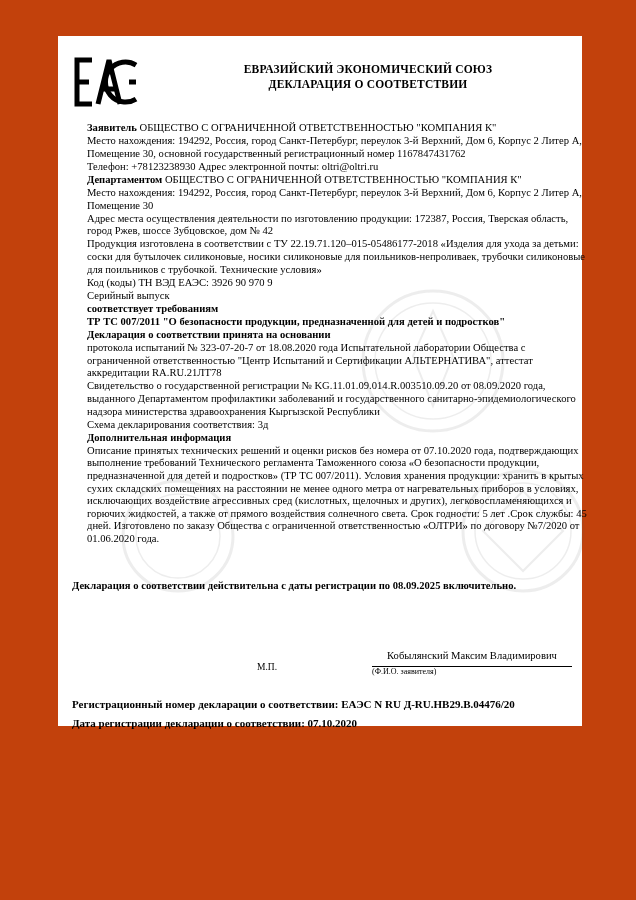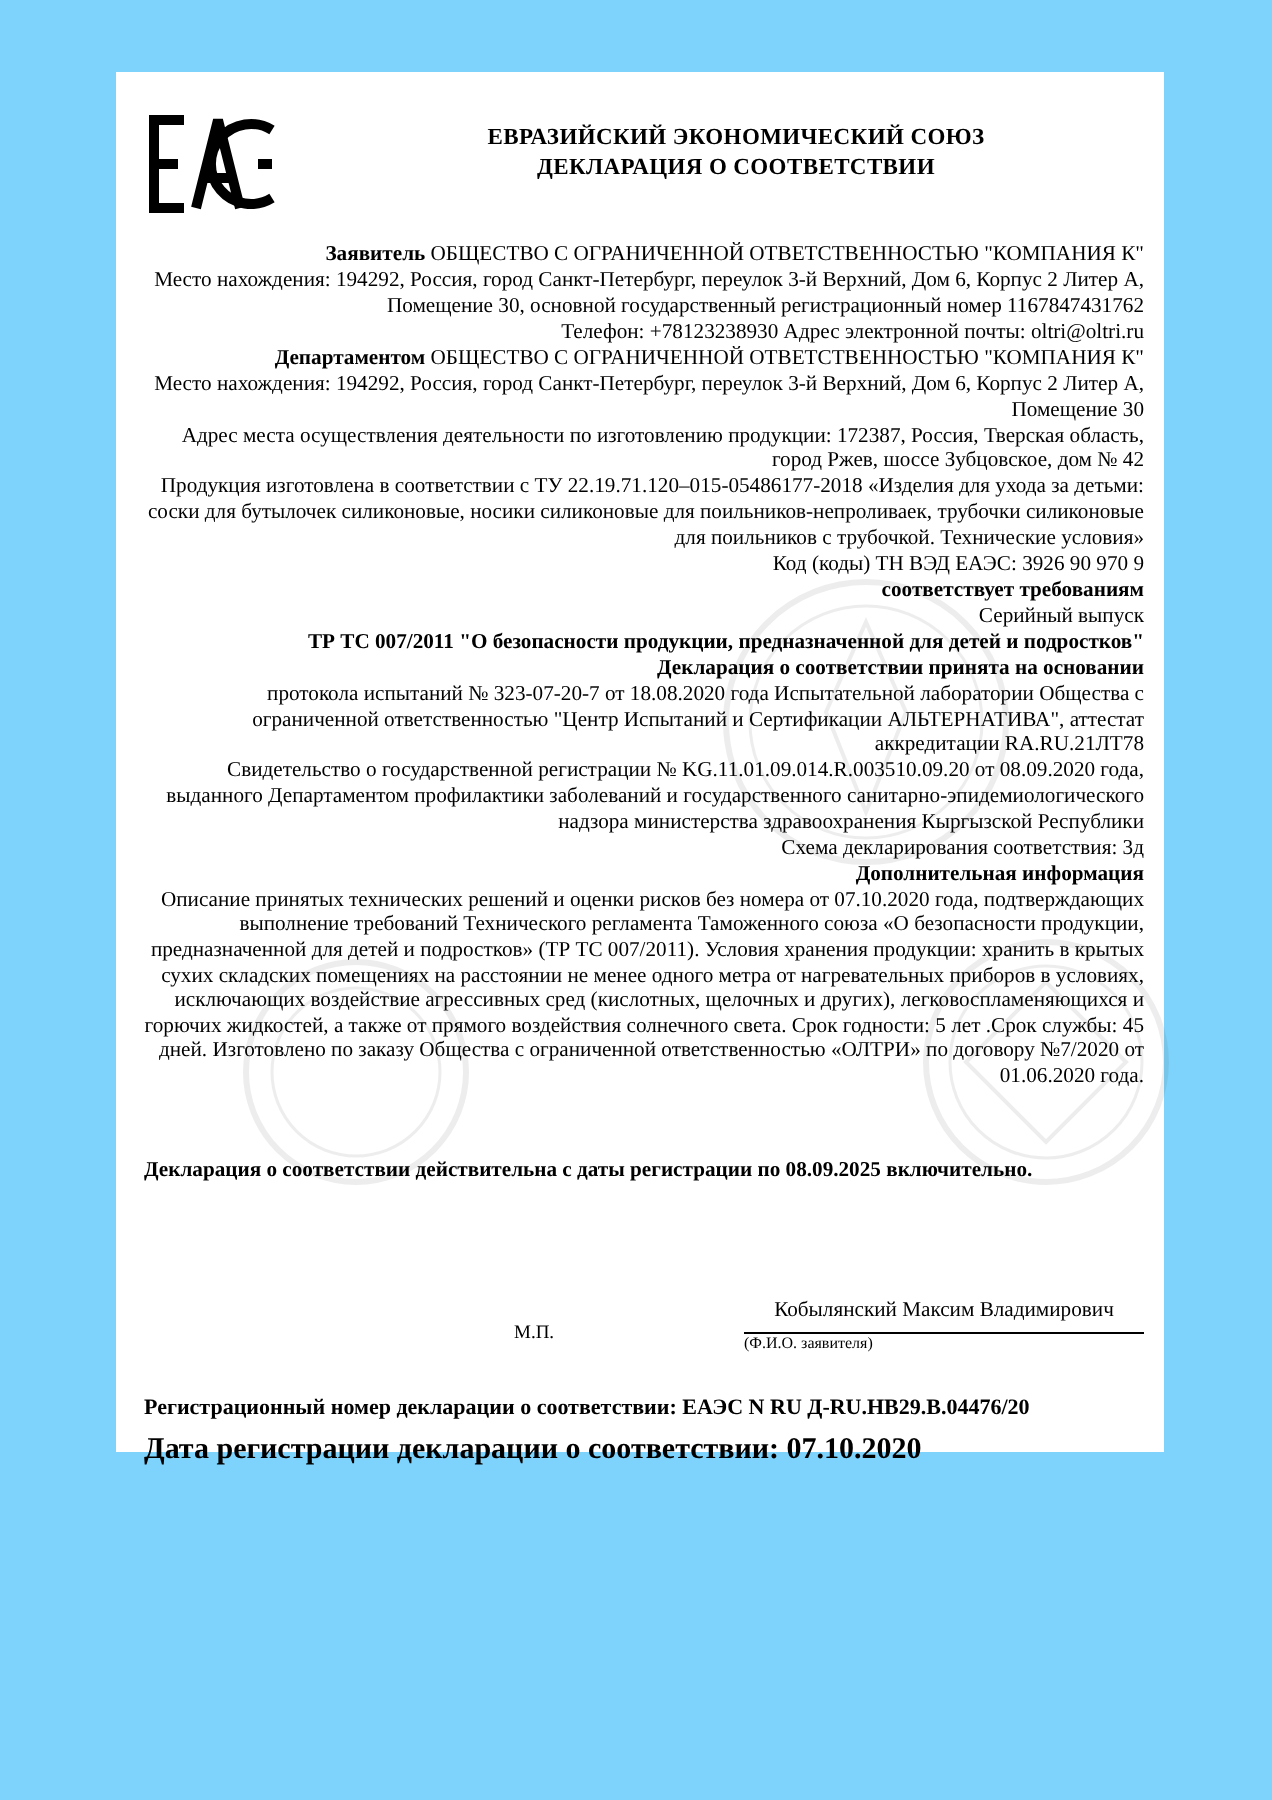--- a/index.html
+++ b/index.html
@@ -14,21 +14,21 @@
     color: #000000;
     position: relative;
     overflow: hidden;
   }
   .page {
     position: absolute;
     left: 0;
     top: 0;
     width: 636px;
     height: 900px;
-    background: #7dd3fc;
+    background: #c2410c;
   }
   .doc {
     position: absolute;
     left: 58px;
     top: 36px;
     width: 524px;
     height: 690px;
     background: #ffffff;
   }
   
@@ -48,26 +48,26 @@
     width: 400px;
     text-align: center;
     font-weight: bold;
     font-size: 11.5px;
     letter-spacing: 0.2px;
     line-height: 15px;
   }
 
   .body-text {
     position: absolute;
-    left: 14px;
+    left: 29px;
     top: 86px;
     width: 500px;
     font-size: 10.6px;
     line-height: 12.6px;
-    text-align: right;
+    text-align: left;
   }
   .body-text p {
     margin: 0 0 0.5px 0;
   }
   .b { font-weight: bold; }
 
   .sign-row {
     position: absolute;
     left: 14px;
     top: 600px;
@@ -119,21 +119,21 @@
     top: 662px;
     width: 500px;
     font-size: 11px;
     font-weight: bold;
   }
   .reg-date {
     position: absolute;
     left: 14px;
     top: 681px;
     width: 500px;
-    font-size: 15px;
+    font-size: 11px;
     font-weight: bold;
   }
 
   .wm {
     position: absolute;
     opacity: 0.10;
     pointer-events: none;
   }
   .wm svg { display: block; }
   .wm1 { left: 300px; top: 250px; }
@@ -187,22 +187,22 @@
 
     <div class="body-text">
       <p><span class="b">Заявитель </span><span>ОБЩЕСТВО С ОГРАНИЧЕННОЙ ОТВЕТСТВЕННОСТЬЮ "КОМПАНИЯ К"</span></p>
       <p><span class="b"></span><span>Место нахождения: 194292, Россия, город Санкт-Петербург, переулок 3-й Верхний, Дом 6, Корпус 2 Литер А, Помещение 30, основной государственный регистрационный номер 1167847431762</span></p>
       <p><span class="b"></span><span>Телефон: +78123238930 Адрес электронной почты: oltri@oltri.ru</span></p>
       <p><span class="b">Департаментом </span><span>ОБЩЕСТВО С ОГРАНИЧЕННОЙ ОТВЕТСТВЕННОСТЬЮ "КОМПАНИЯ К"</span></p>
       <p><span class="b"></span><span>Место нахождения: 194292, Россия, город Санкт-Петербург, переулок 3-й Верхний, Дом 6, Корпус 2 Литер А, Помещение 30</span></p>
       <p><span class="b"></span><span>Адрес места осуществления деятельности по изготовлению продукции: 172387, Россия, Тверская область, город Ржев, шоссе  Зубцовское, дом № 42</span></p>
       <p><span class="b"></span><span>Продукция изготовлена в соответствии с ТУ  22.19.71.120–015-05486177-2018 «Изделия для ухода за детьми: соски для бутылочек силиконовые, носики силиконовые для поильников-непроливаек, трубочки силиконовые для поильников с трубочкой. Технические условия»</span></p>
       <p><span class="b"></span><span>Код (коды) ТН ВЭД ЕАЭС: 3926 90 970 9</span></p>
+      <p><span class="b"></span><span>Серийный выпуск</span></p>
       <p><span class="b">соответствует требованиям</span><span></span></p>
-      <p><span class="b"></span><span>Серийный выпуск</span></p>
       <p><span class="b">ТР ТС 007/2011 "О безопасности продукции, предназначенной для детей и подростков"</span><span></span></p>
       <p><span class="b">Декларация о соответствии принята на основании</span><span></span></p>
       <p><span class="b"></span><span>протокола испытаний № 323-07-20-7 от 18.08.2020 года Испытательной лаборатории Общества с ограниченной ответственностью "Центр Испытаний и Сертификации АЛЬТЕРНАТИВА", аттестат аккредитации RA.RU.21ЛТ78</span></p>
       <p><span class="b"></span><span>Свидетельство о государственной регистрации № KG.11.01.09.014.R.003510.09.20 от 08.09.2020 года, выданного Департаментом профилактики заболеваний и государственного санитарно-эпидемиологического надзора министерства здравоохранения Кыргызской Республики</span></p>
       <p><span class="b"></span><span>Схема декларирования соответствия: 3д</span></p>
       <p><span class="b">Дополнительная информация</span><span></span></p>
       <p><span class="b"></span><span>Описание принятых технических решений и оценки рисков без номера от 07.10.2020 года, подтверждающих выполнение требований Технического регламента Таможенного союза «О безопасности продукции, предназначенной для детей и подростков» (ТР ТС 007/2011). Условия хранения продукции: хранить в крытых сухих складских помещениях на расстоянии не менее одного метра от нагревательных приборов в условиях, исключающих воздействие агрессивных сред (кислотных, щелочных и других), легковоспламеняющихся и горючих жидкостей, а также от прямого воздействия солнечного света. Срок годности: 5 лет .Срок службы: 45 дней. Изготовлено по заказу Общества с ограниченной ответственностью «ОЛТРИ» по договору №7/2020 от 01.06.2020 года.</span></p>
     </div>
 
     <div class="valid-line">Декларация о соответствии действительна с даты регистрации по 08.09.2025 включительно.</div>

